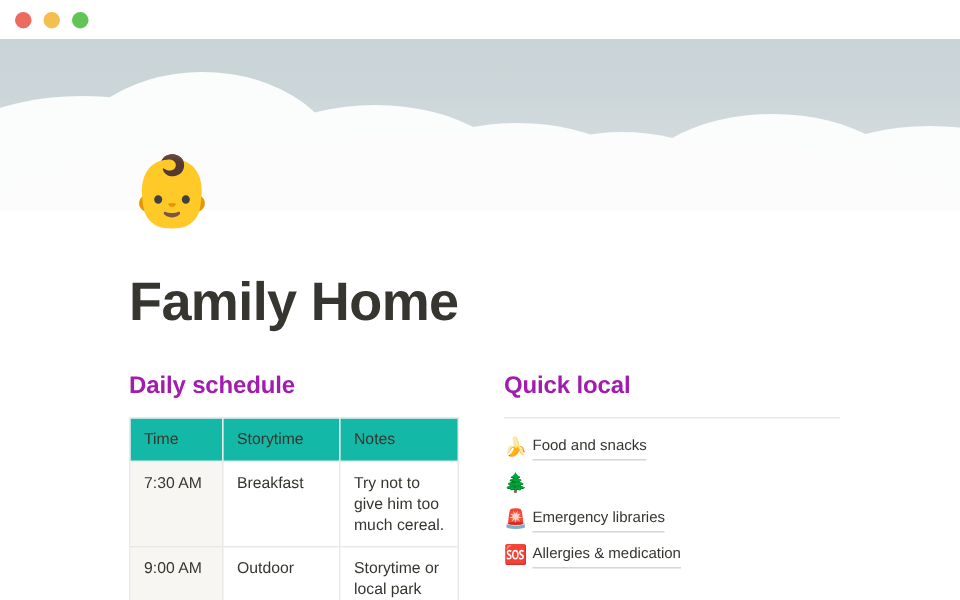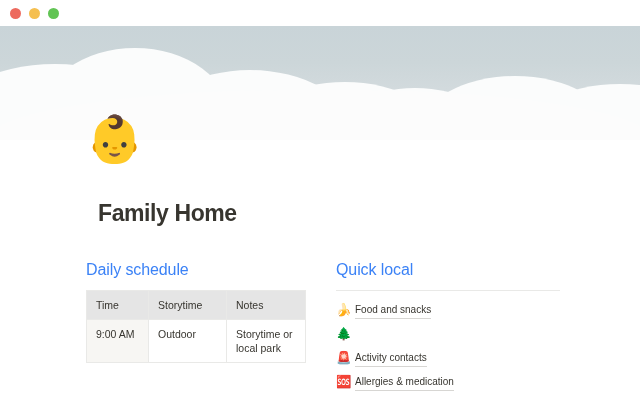--- a/index.html
+++ b/index.html
@@ -95,43 +95,43 @@
     position: absolute;
     left: 6px;
     top: -36px;
     font-size: 46px;
     line-height: 46px;
     font-family: "DejaVu Sans", sans-serif;
     user-select: none;
   }
 
   .page-title {
-    margin: 12px;
+    margin: 0;
     padding-top: 42px;
-    font-size: 23px;
+    font-size: 36px;
     line-height: 38px;
     font-weight: bold;
     letter-spacing: -0.4px;
     color: #37352f;
     padding-left: 6px;
   }
 
   .columns {
     display: flex;
     margin-top: 28px;
     padding-left: 6px;
   }
   .col-left  { width: 250px; flex: none; }
   .col-right { width: 230px; flex: none; padding-left: 0px; }
 
   .section-heading {
     font-size: 16px;
     line-height: 20px;
-    font-weight: normal;
-    color: #3b82f6;
+    font-weight: bold;
+    color: #a21caf;
     letter-spacing: -0.1px;
     margin: 0 0 10px 0;
   }
   .divider {
     height: 1px;
     background: #e9e9e7;
     width: 224px;
     margin: 2px 0 10px 0;
   }
 
@@ -147,21 +147,21 @@
   table.schedule td {
     border: 1px solid #e9e9e7;
     text-align: left;
     vertical-align: top;
     padding: 7px 8px 7px 9px;
     font-weight: normal;
     line-height: 14px;
     word-wrap: break-word;
   }
   table.schedule thead th {
-    background: #e5e5e5;
+    background: #14b8a6;
     color: #37352f;
     font-size: 10.5px;
     padding-top: 7px;
     padding-bottom: 7px;
     margin-top: 37px;
   }
   table.schedule td.c-time {
     background: #f7f6f3;
   }
   col.w-time { width: 62px; }
@@ -244,20 +244,25 @@
             </colgroup>
             <thead>
               <tr>
                 <th>Time</th>
                 <th>Storytime</th>
                 <th>Notes</th>
               </tr>
             </thead>
             <tbody>
               <tr>
+                <td class="c-time">7:30 AM</td>
+                <td>Breakfast</td>
+                <td>Try not to give him too much cereal.</td>
+              </tr>
+              <tr>
                 <td class="c-time">9:00 AM</td>
                 <td>Outdoor</td>
                 <td>Storytime or local park</td>
               </tr>
             </tbody>
           </table>
         </div>
 
         <div class="col-right">
           <div class="section-heading">Quick local</div>
@@ -266,21 +271,21 @@
           <ul class="qa-list">
             <li class="qa-item">
               <span class="qa-icon">🍌</span>
               <span class="qa-label">Food and snacks</span>
             </li>
             <li class="qa-item">
               <span class="qa-icon">🌲</span>
             </li>
             <li class="qa-item">
               <span class="qa-icon">🚨</span>
-              <span class="qa-label">Activity contacts</span>
+              <span class="qa-label">Emergency libraries</span>
             </li>
             <li class="qa-item">
               <span class="qa-icon">🆘</span>
               <span class="qa-label">Allergies &amp; medication</span>
             </li>
           </ul>
         </div>
 
       </div>
     </div>

